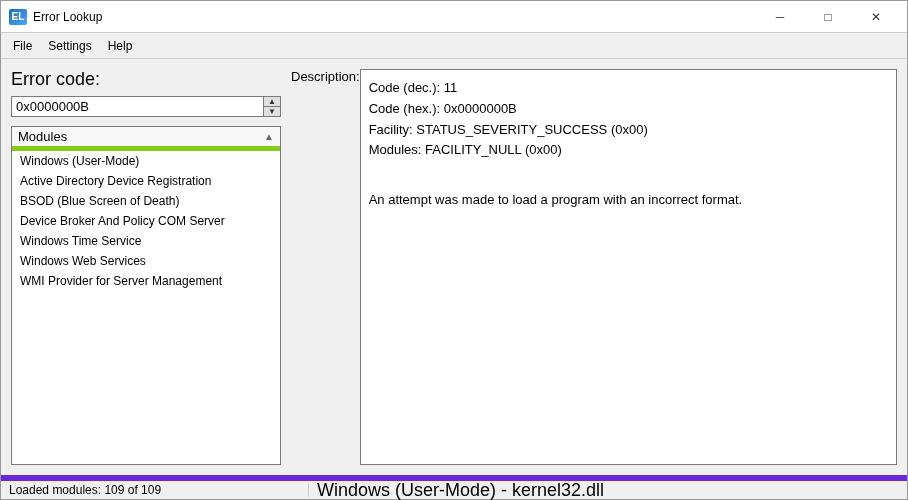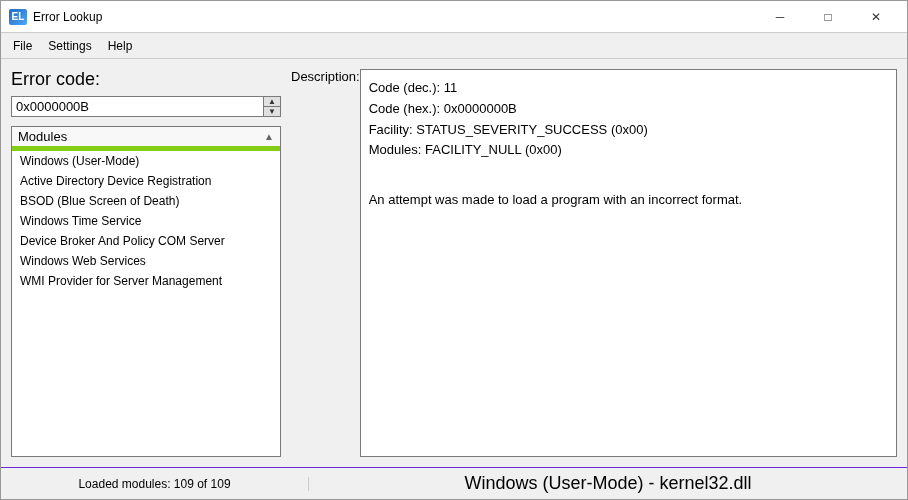--- a/index.html
+++ b/index.html
@@ -176,25 +176,24 @@
       position: relative;
     }
     .description-box p {
       margin: 0;
     }
     .description-box .desc-section {
       margin-bottom: 8px;
     }
     .status-bar {
       display: flex;
-      border-top: 1px solid #6d28d9;
-      background: #f0f0f0;
-      height: 32px;
-      align-items: center;
-      text-align: center;
+      border-top: 6px solid #6d28d9;
+      background: #f0f0f0;
+      height: 24px;
+      align-items: center;
     }
     .status-left {
       flex: 1;
       padding: 0 8px;
       font-size: 12px;
       color: #000;
       border-right: 1px solid #ccc;
     }
     .status-right {
       flex: 2;
@@ -245,22 +244,22 @@
         </div>
       </div>
       <div class="modules-box">
         <div class="modules-header">
           <span>Modules</span>
           <span class="modules-header-chevron">▲</span>
         </div>
         <div class="module-item">Windows (User-Mode)</div>
         <div class="module-item">Active Directory Device Registration</div>
         <div class="module-item">BSOD (Blue Screen of Death)</div>
+        <div class="module-item">Device Broker And Policy COM Server</div>
         <div class="module-item">Windows Time Service</div>
-        <div class="module-item">Device Broker And Policy COM Server</div>
         <div class="module-item">Windows Web Services</div>
         <div class="module-item">WMI Provider for Server Management</div>
       </div>
     </div>
 
     <div class="right-panel">
       <span class="desc-label">Description:</span>
       <div class="description-box">
         <div class="desc-section">
           <p>Code (dec.): 11</p>

